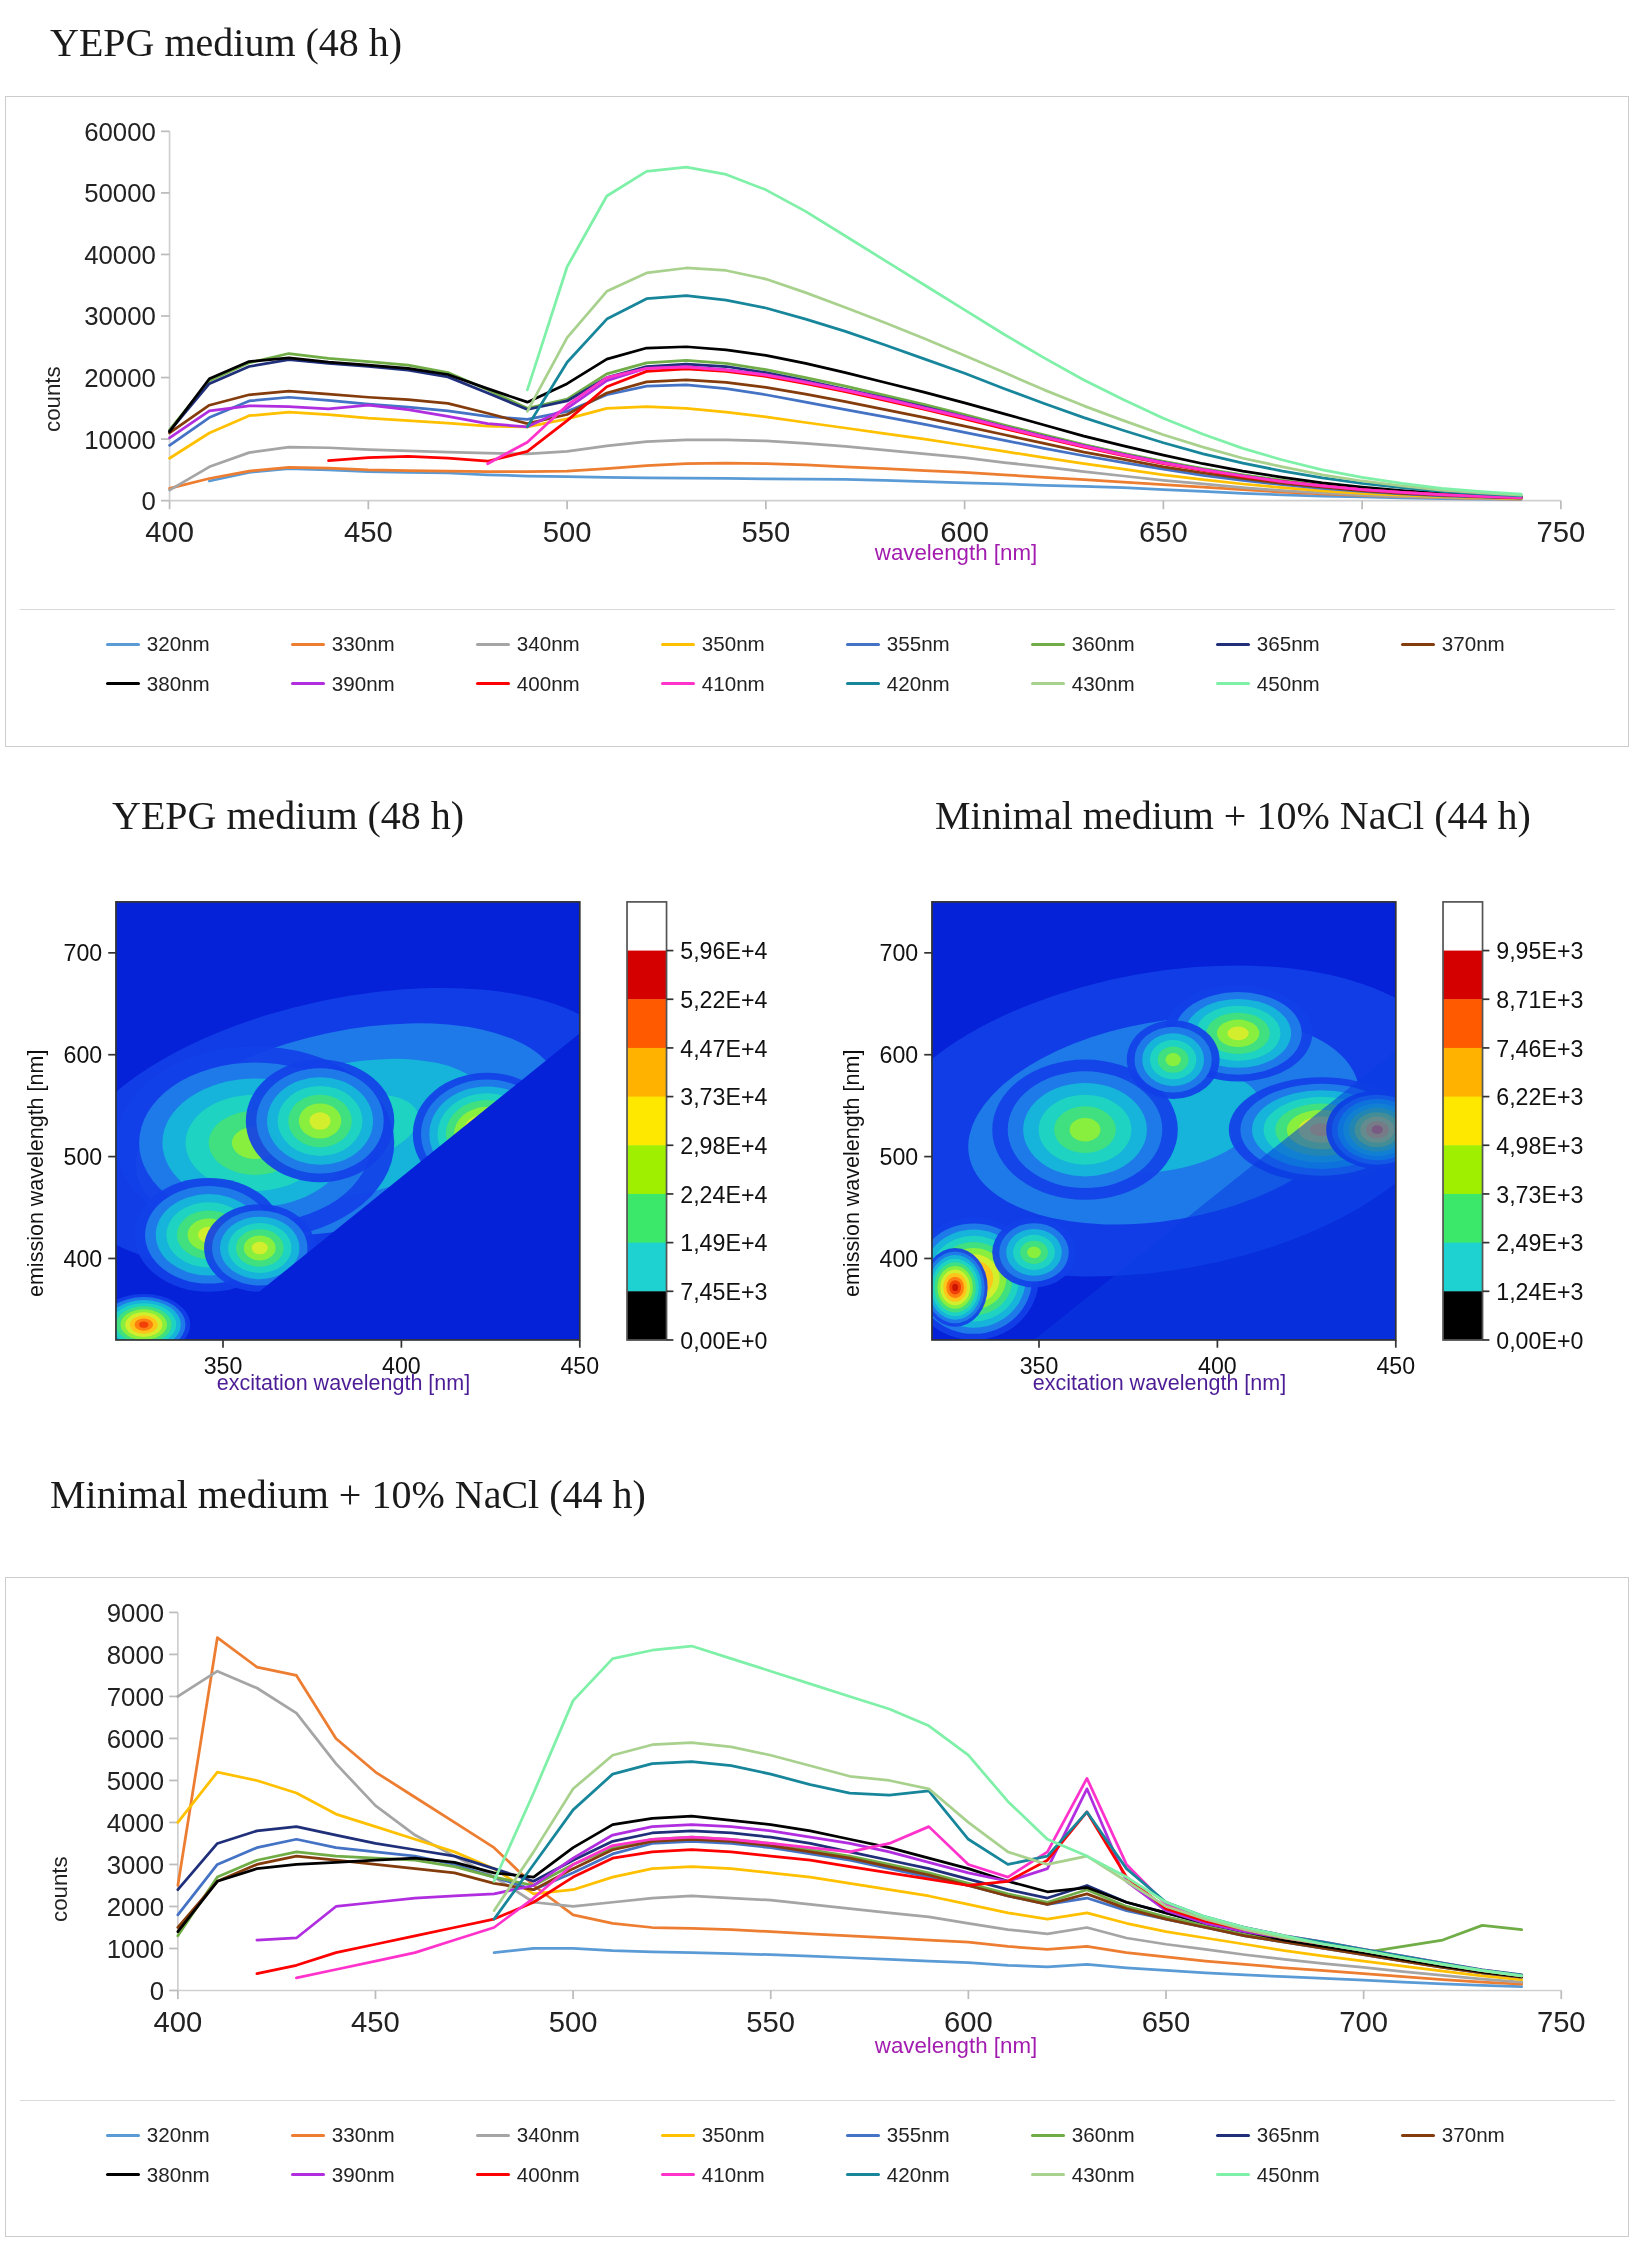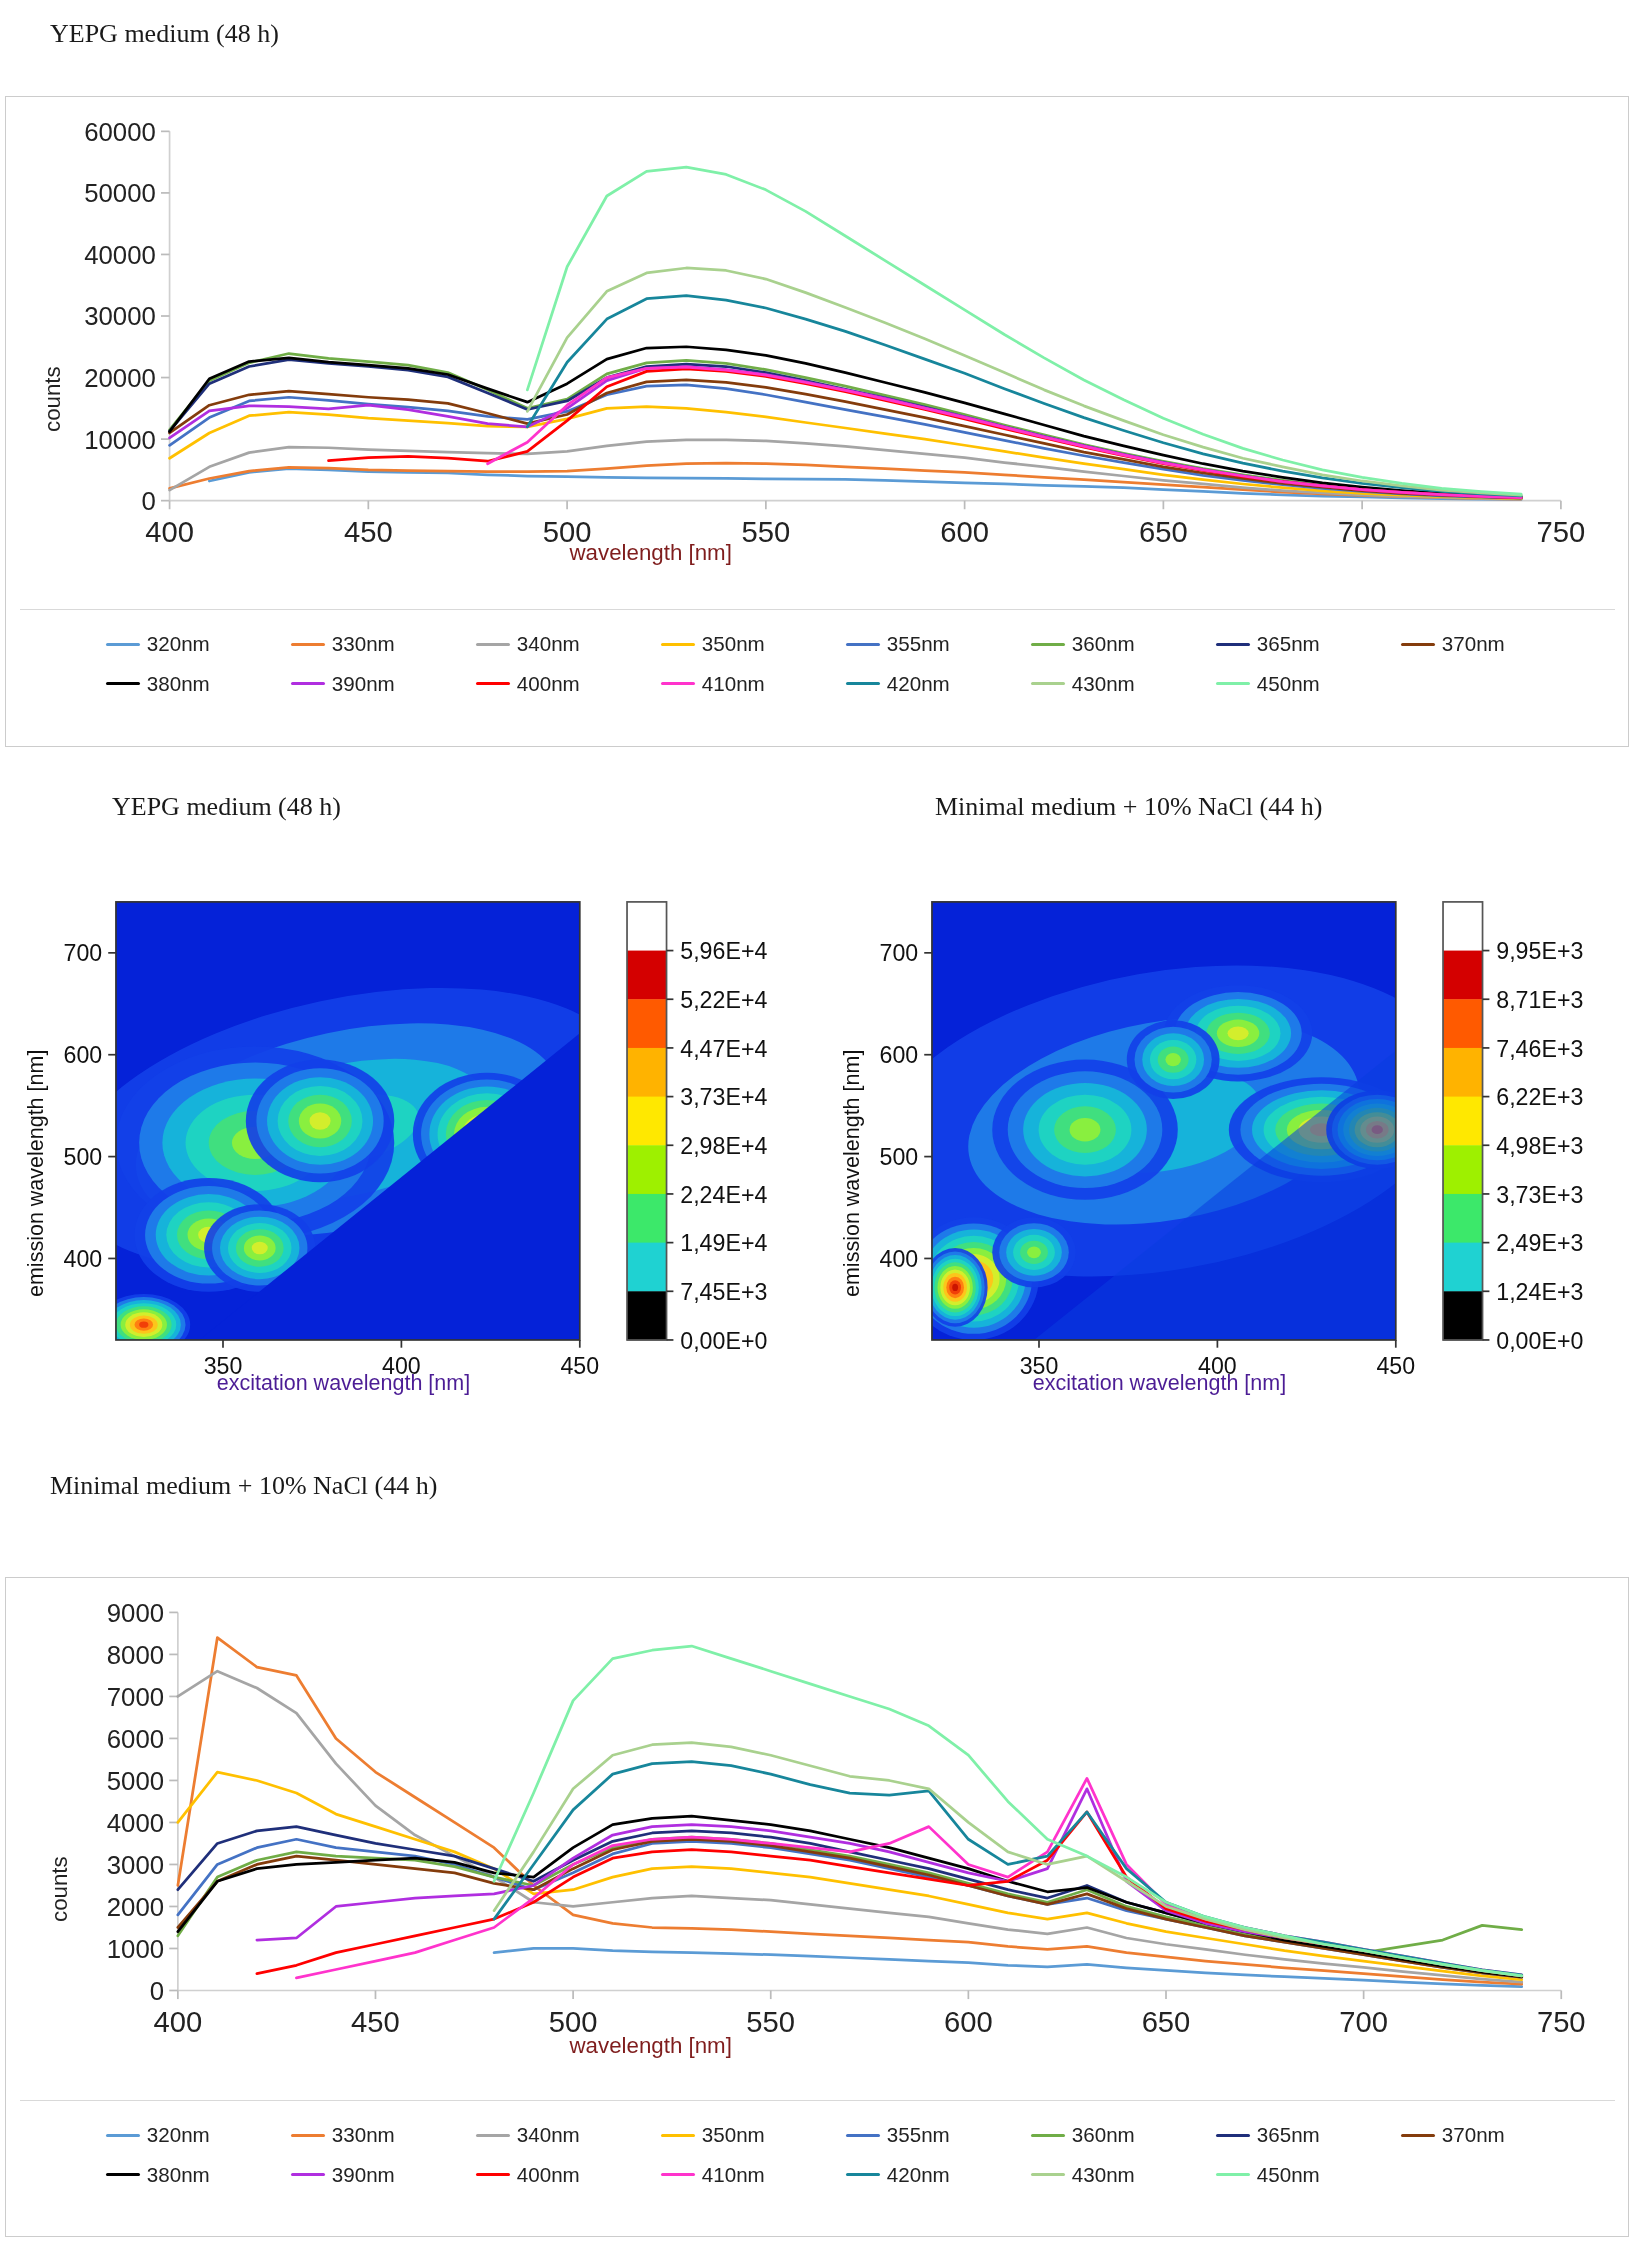--- a/index.html
+++ b/index.html
@@ -1,23 +1,23 @@
 <!DOCTYPE html>
 <html style="font-size:13.7px"><head>
 <meta charset="utf-8">
 <style>
   html,body{margin:0;padding:0;background:#ffffff;}
   body{width:1634px;height:2261px;font-family:"Liberation Sans",sans-serif;color:#000;position:relative;overflow:hidden;}
 
-  .panel-title{font-family:"Liberation Serif",serif;font-size:26px;color:#1a1a1a;}
+  .panel-title{font-family:"Liberation Serif",serif;font-size:40px;color:#1a1a1a;}
 
   
   .spectra-box{position:absolute;border:0.9px solid #cccccc;background:#fff;box-sizing:border-box;}
   .ylabel{position:absolute;transform:rotate(-90deg);transform-origin:left top;font-size:22.3px;color:#222;white-space:nowrap;}
-  .xlabel{position:absolute;text-align:center;font-size:22.3px;color:#7f1d1d;}
+  .xlabel{position:absolute;text-align:right;font-size:22.3px;color:#a21caf;}
 
   
   .legend{position:absolute;border-top:0.9px solid #d9d9d9;}
   .legend-row{display:flex;align-items:center;}
   .legend-item{display:flex;align-items:center;}
   .legend-dash{width:34px;height:3.4px;margin-right:6.9px;border-radius:1.7px;}
   .legend-label{font-size:20.6px;color:#222;}
 
   
   .contour-wrap{position:absolute;}

